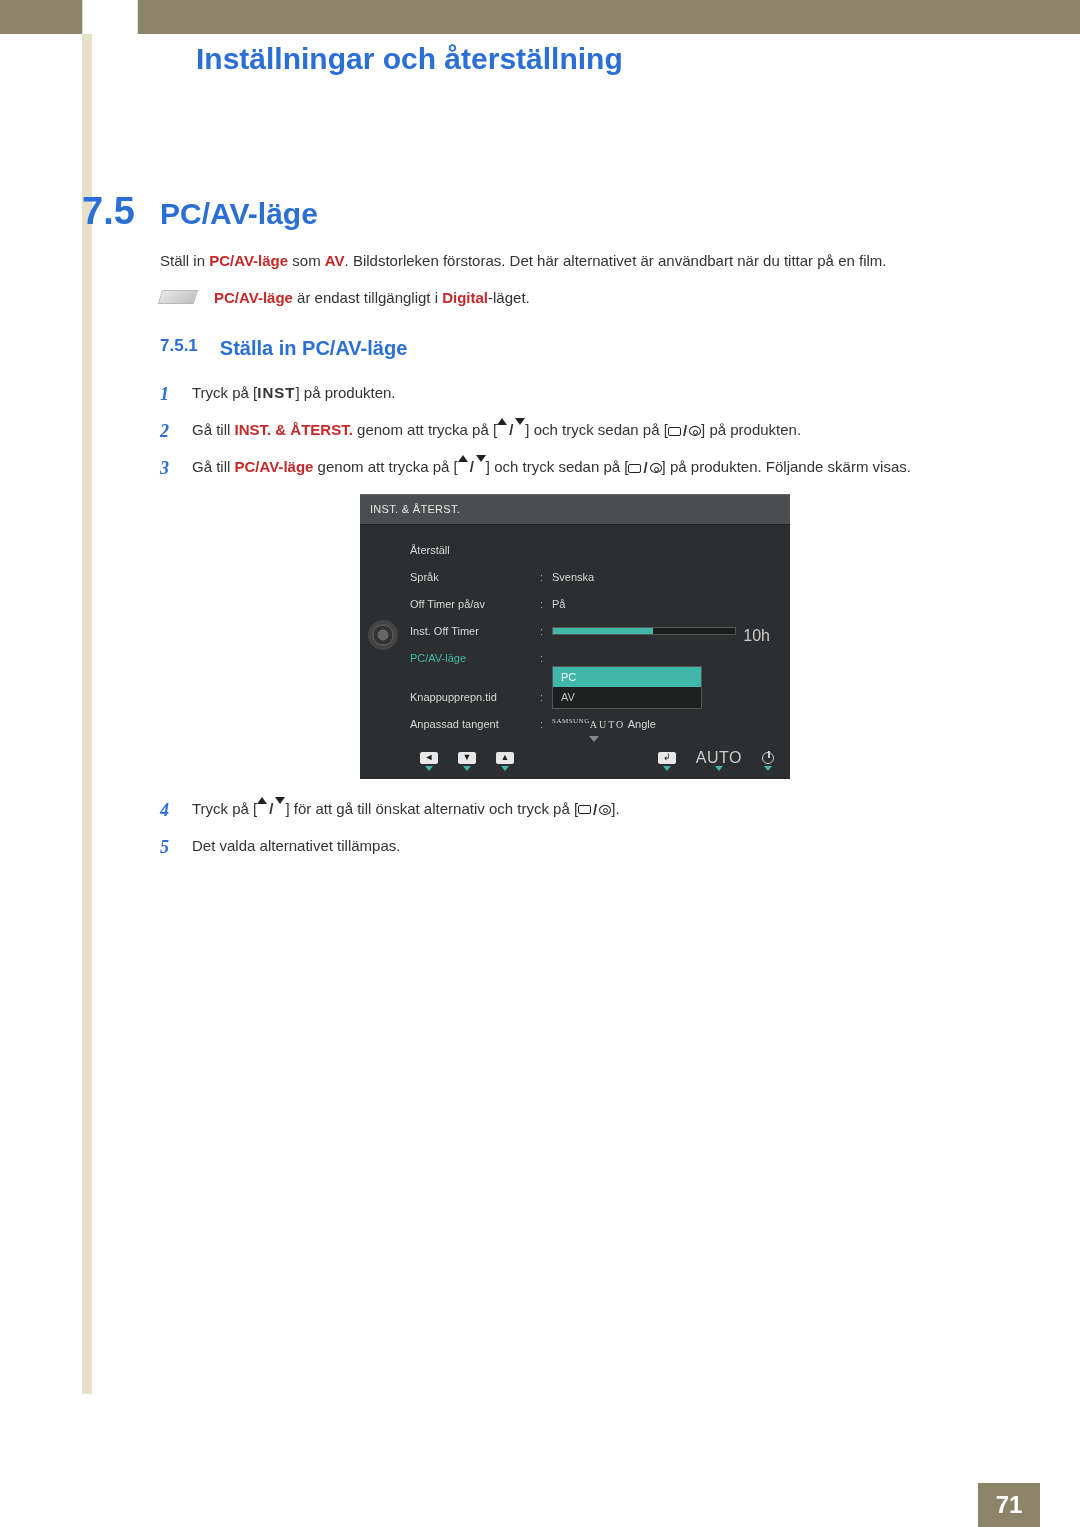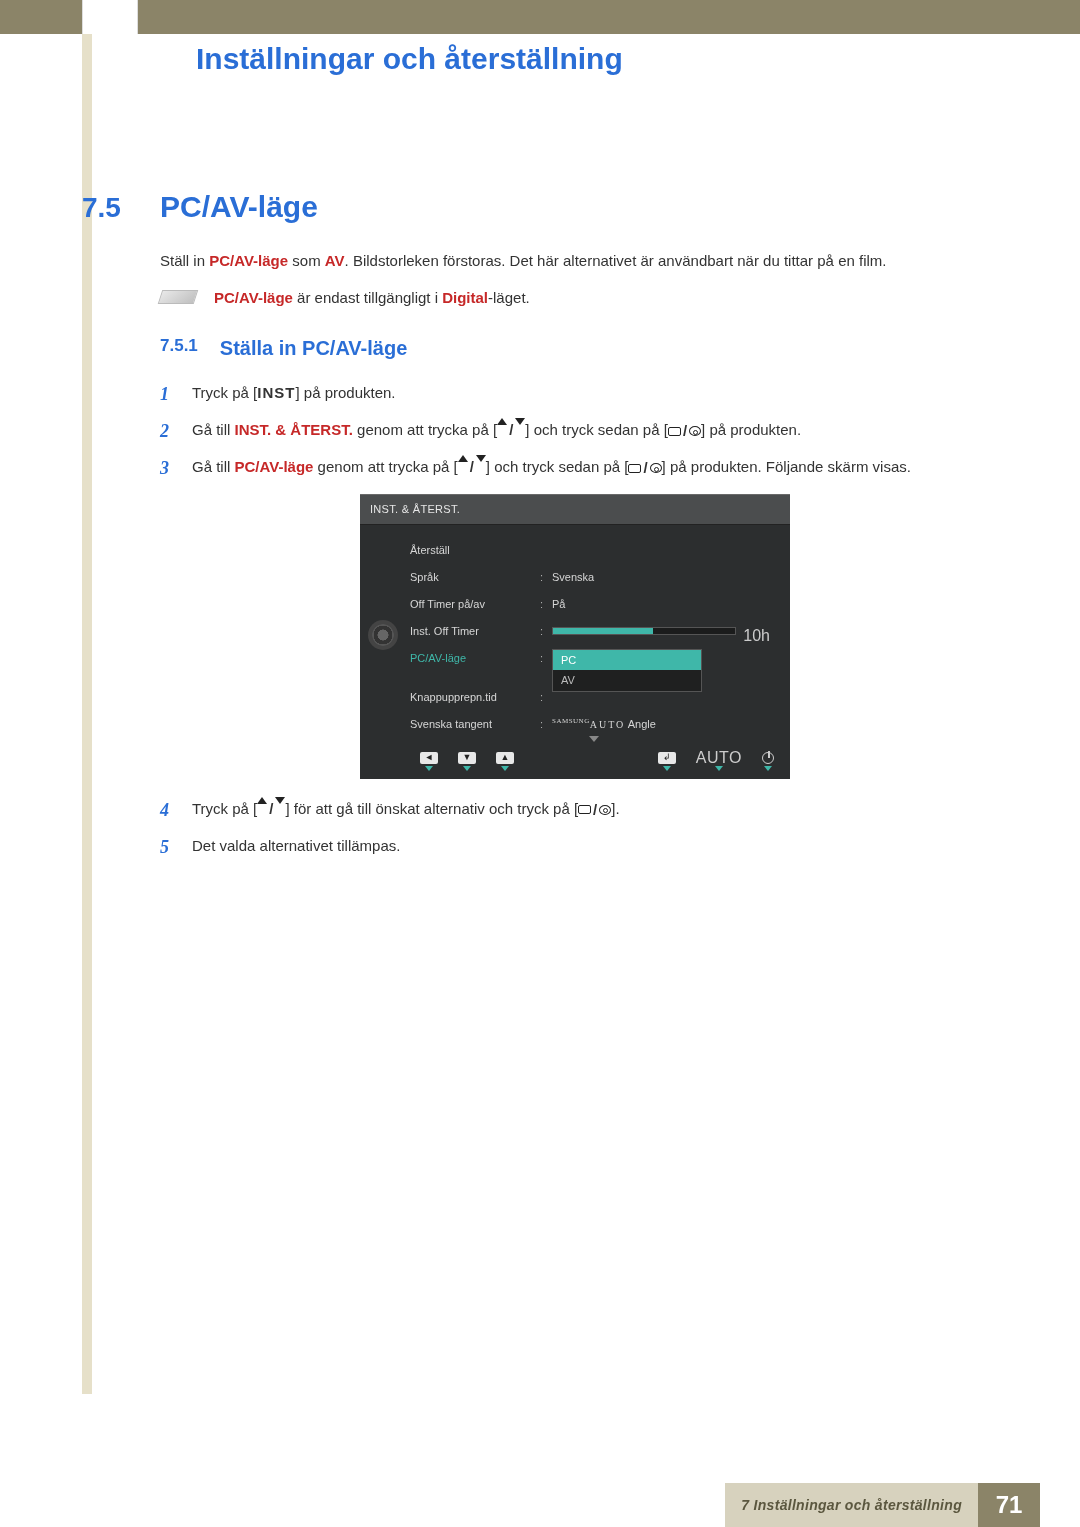--- a/index.html
+++ b/index.html
@@ -44,21 +44,21 @@
     color: #2a6ed6;
   }
   .section-row {
     position: absolute;
     left: 82px;
     top: 190px;
     display: flex;
     align-items: baseline;
   }
   .section-number {
-    font-size: 28px;
+    font-size: 38px;
     font-weight: bold;
     color: #2a6ed6;
     width: 78px;
   }
   .section-title {
     font-size: 30px;
     font-weight: bold;
     color: #2a6ed6;
   }
   .body {
@@ -154,21 +154,21 @@
   .osd-label { width: 130px; color: #d6d6d6; }
   .osd-label.green { color: #3fb7a9; }
   .osd-colon { width: 12px; color: #aaa; }
   .osd-value { color: #d6d6d6; }
   .osd-slider {
     flex: 1; height: 8px; background: #1b1c1c; border: 1px solid #555; position: relative; margin-right: 42px;
   }
   .osd-slider-fill { position: absolute; left: 0; top: 0; bottom: 0; width: 55%; background: #3fb7a9; }
   .osd-slider-text { position: absolute; right: 8px; top: 2px; font-size: 16px; color: #ccc; }
   .osd-dropdown {
-    position: absolute; left: 142px; top: 0px;
+    position: absolute; left: 142px; top: 17px;
     background: #1f2020; border: 1px solid #555; min-width: 150px;
   }
   .osd-opt { padding: 2px 8px; font-size: 11px; color: #bcbcbc; }
   .osd-opt.sel { background: #3fb7a9; color: #fff; }
   .osd-magic { font-family: serif; letter-spacing: 2px; font-size: 10px; }
   .osd-magic sup { font-size: 7px; letter-spacing: .5px; vertical-align: top; }
   .osd-arrow-down {
     display: flex; justify-content: center; margin-top: 2px;
   }
   .osd-arrow-down span {
@@ -331,21 +331,21 @@
             <div class="osd-dropdown">
               <div class="osd-opt sel">PC</div>
               <div class="osd-opt">AV</div>
             </div>
           </div>
           <div class="osd-row" style="margin-top:20px;">
               <span class="osd-label">Knappupprepn.tid</span>
               <span class="osd-colon">:</span>
             </div>
           <div class="osd-row">
-            <span class="osd-label">Svenska tangent</span>
+            <span class="osd-label">Anpassad tangent</span>
               <span class="osd-colon">:</span>
             <span class="osd-value"><span class="osd-magic"><sup>SAMSUNG</sup><span>AUTO</span></span><span> Angle</span></span>
           </div>
           <div class="osd-arrow-down">
               <span></span>
             </div>
         </div>
       </div>
       <div class="osd-footer">
         <div class="osd-footer-left">
@@ -396,16 +396,15 @@
       </span>
     </li>
     <li>
       <span class="step-num">5</span>
       <span class="step-text">Det valda alternativet tillämpas.</span>
     </li>
   </ol>
 </div>
 
 <div class="page-footer">
-  <div class="footer-label">7 Inställningar och återställning</div>
   <div class="footer-page">71</div>
   <div class="footer-tail"></div>
 </div>
 
 </body></html>

